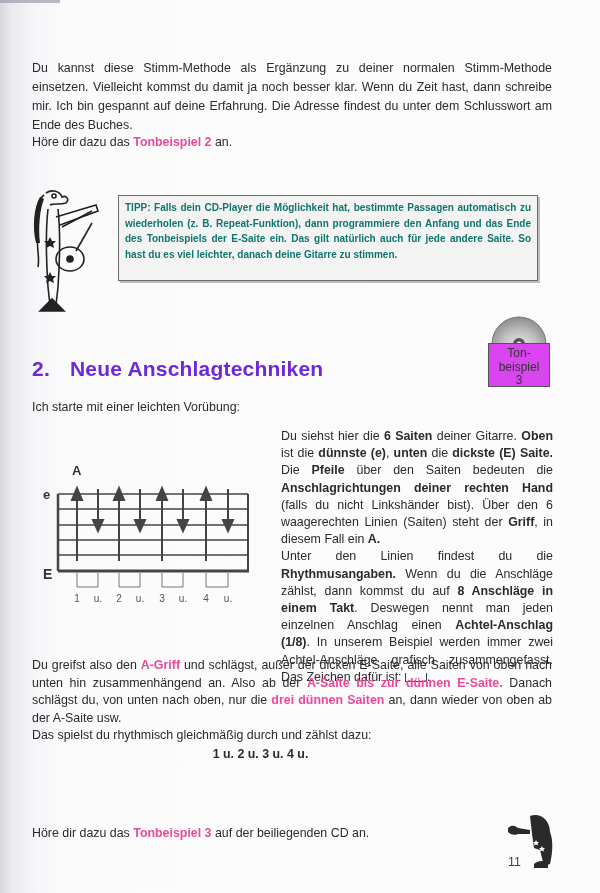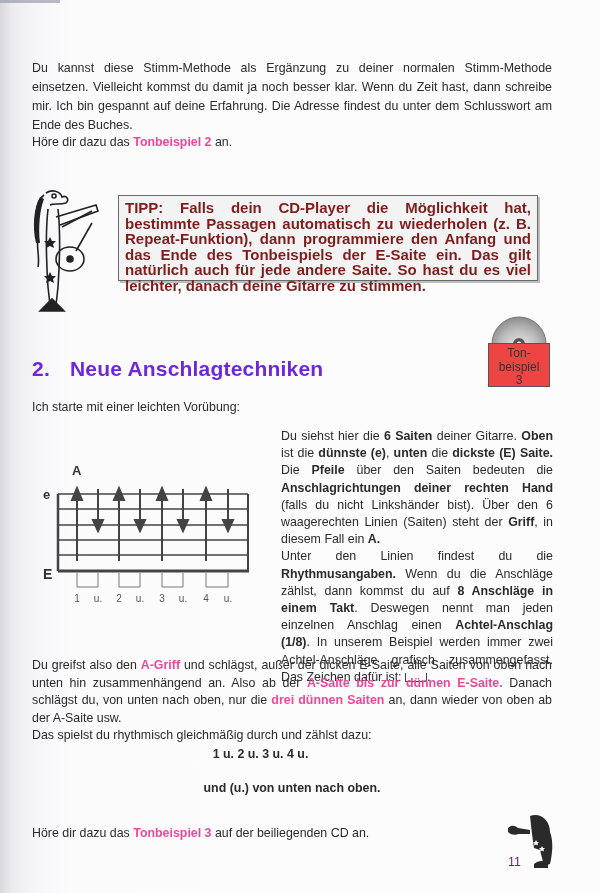--- a/index.html
+++ b/index.html
@@ -11,27 +11,27 @@
   }
   .topbar { position:absolute; left:0; top:0; width:60px; height:3px; background:#8a90a0; opacity:.6; }
   .p { position:absolute; left:32px; width:520px; font-size:12.4px; line-height:19px; text-align:justify; margin:0; }
   .p b { font-weight:bold; color:#ec4899; }
   #intro { top:59px; }
   #hoere2 { top:133px; }
   .tipbox {
     position:absolute; left:118px; top:195px; width:418px; height:84px;
     background:#f3f3f3; border:1px solid #6a6a6a; box-shadow:2px 2px 0 #bdbdbd;
   }
-  .tiptext { position:absolute; left:6px; top:4px; width:406px; font-weight:bold; font-size:15px; line-height:15.6px; text-align:justify; color:#7f1d1d; margin:0; }
+  .tiptext { position:absolute; left:6px; top:4px; width:406px; font-weight:bold; font-size:10px; line-height:15.6px; text-align:justify; color:#0f766e; margin:0; }
   .mascot1 { position:absolute; left:26px; top:187px; width:80px; height:125px; }
   h2 { position:absolute; left:32px; top:357px; margin:0; font-size:21px; font-weight:bold; color:#6d28d9; letter-spacing:0.2px; }
   h2 .num { display:inline-block; width:38px; }
   .cd { position:absolute; left:488px; top:314px; width:64px; height:42px; }
   .tonbox {
-    position:absolute; left:488px; top:343px; width:62px; height:44px; border:1px solid #555; background:#ef4444;
+    position:absolute; left:488px; top:343px; width:62px; height:44px; border:1px solid #555; background:#d946ef;
     font-size:12px; line-height:13.5px; text-align:center; color:#333; padding-top:3px; box-sizing:border-box;
   }
   #warmup { top:398px; }
   .diagram { position:absolute; left:40px; top:455px; width:230px; height:160px; }
   .rcol { position:absolute; left:281px; top:428px; width:272px; font-size:12.4px; line-height:17.2px; text-align:justify; margin:0; }
   .beam { display:inline-block; width:20px; height:8px; border:1px solid #444; border-top:none; vertical-align:-1px; }
   #para3 { top:657px; line-height:17.6px; }
   .count { position:absolute; left:0; width:521px; text-align:center; font-size:12.4px; font-weight:bold; top:747px; }
   .merke { position:absolute; left:32px; width:520px; top:780px; text-align:center; font-weight:bold; font-size:12.4px; line-height:17.5px; }
   #hoere3 { top:824px; }
@@ -144,21 +144,20 @@
   </g>
 </svg>
 
 <p class="rcol"><span>Du siehst hier die </span><b>6 Saiten</b><span> deiner Gitarre. </span><b>Oben</b><span> ist die </span><b>dünnste (e)</b><span>, </span><b>unten</b><span> die </span><b>dickste (E) Saite.</b><span> Die </span><b>Pfeile</b><span> über den Saiten bedeuten die </span><b>Anschlagrichtungen deiner rechten Hand</b><span> (falls du nicht Linkshänder bist). Über den 6 waagerechten Linien (Saiten) steht der </span><b>Griff</b><span>, in diesem Fall ein </span><b>A.</b><br><span>Unter den Linien findest du die </span><b>Rhythmusangaben.</b><span> Wenn du die Anschläge zählst, dann kommst du auf </span><b>8 Anschläge in einem Takt</b><span>. Deswegen nennt man jeden einzelnen Anschlag einen </span><b>Achtel-Anschlag (1/8)</b><span>. In unserem Beispiel werden immer zwei Achtel-Anschläge grafisch zusammengefasst. Das Zeichen dafür ist: </span><span class="beam"></span><span>.</span></p>
 
 <p class="p" id="para3"><span>Du greifst also den </span><b>A-Griff</b><span> und schlägst, außer der dicken E-Saite, alle Saiten von oben nach unten hin zusammenhängend an. Also ab der </span><b>A-Saite bis zur dünnen E-Saite.</b><span> Danach schlägst du, von unten nach oben, nur die </span><b>drei dünnen Saiten</b><span> an, dann wieder von oben ab der A-Saite usw.</span><br><span>Das spielst du rhythmisch gleichmäßig durch und zählst dazu:</span></p>
 
 <div class="count">1 u. 2 u. 3 u. 4 u.</div>
 
 <div class="merke">
-  <div>und (u.) von unten nach oben.</div>
 </div>
 
 <p class="p" id="hoere3"><span>Höre dir dazu das </span><b>Tonbeispiel 3</b><span> auf der beiliegenden CD an.</span></p>
 
 <svg class="mascot2" viewBox="0 0 60 62">
   <g fill="#2a2a2a">
     <path d="M30 4 C40 0 50 8 50 20 C54 30 52 44 50 52 L44 54 L40 38 L34 36 L32 22 Z"></path>
     <path d="M8 16 C12 12 16 14 18 16 L30 18 L30 22 L18 22 C14 24 10 22 8 20 Z"></path>
     <path d="M34 52 C38 48 46 48 48 52 L48 56 L34 56 Z"></path>
   </g>

